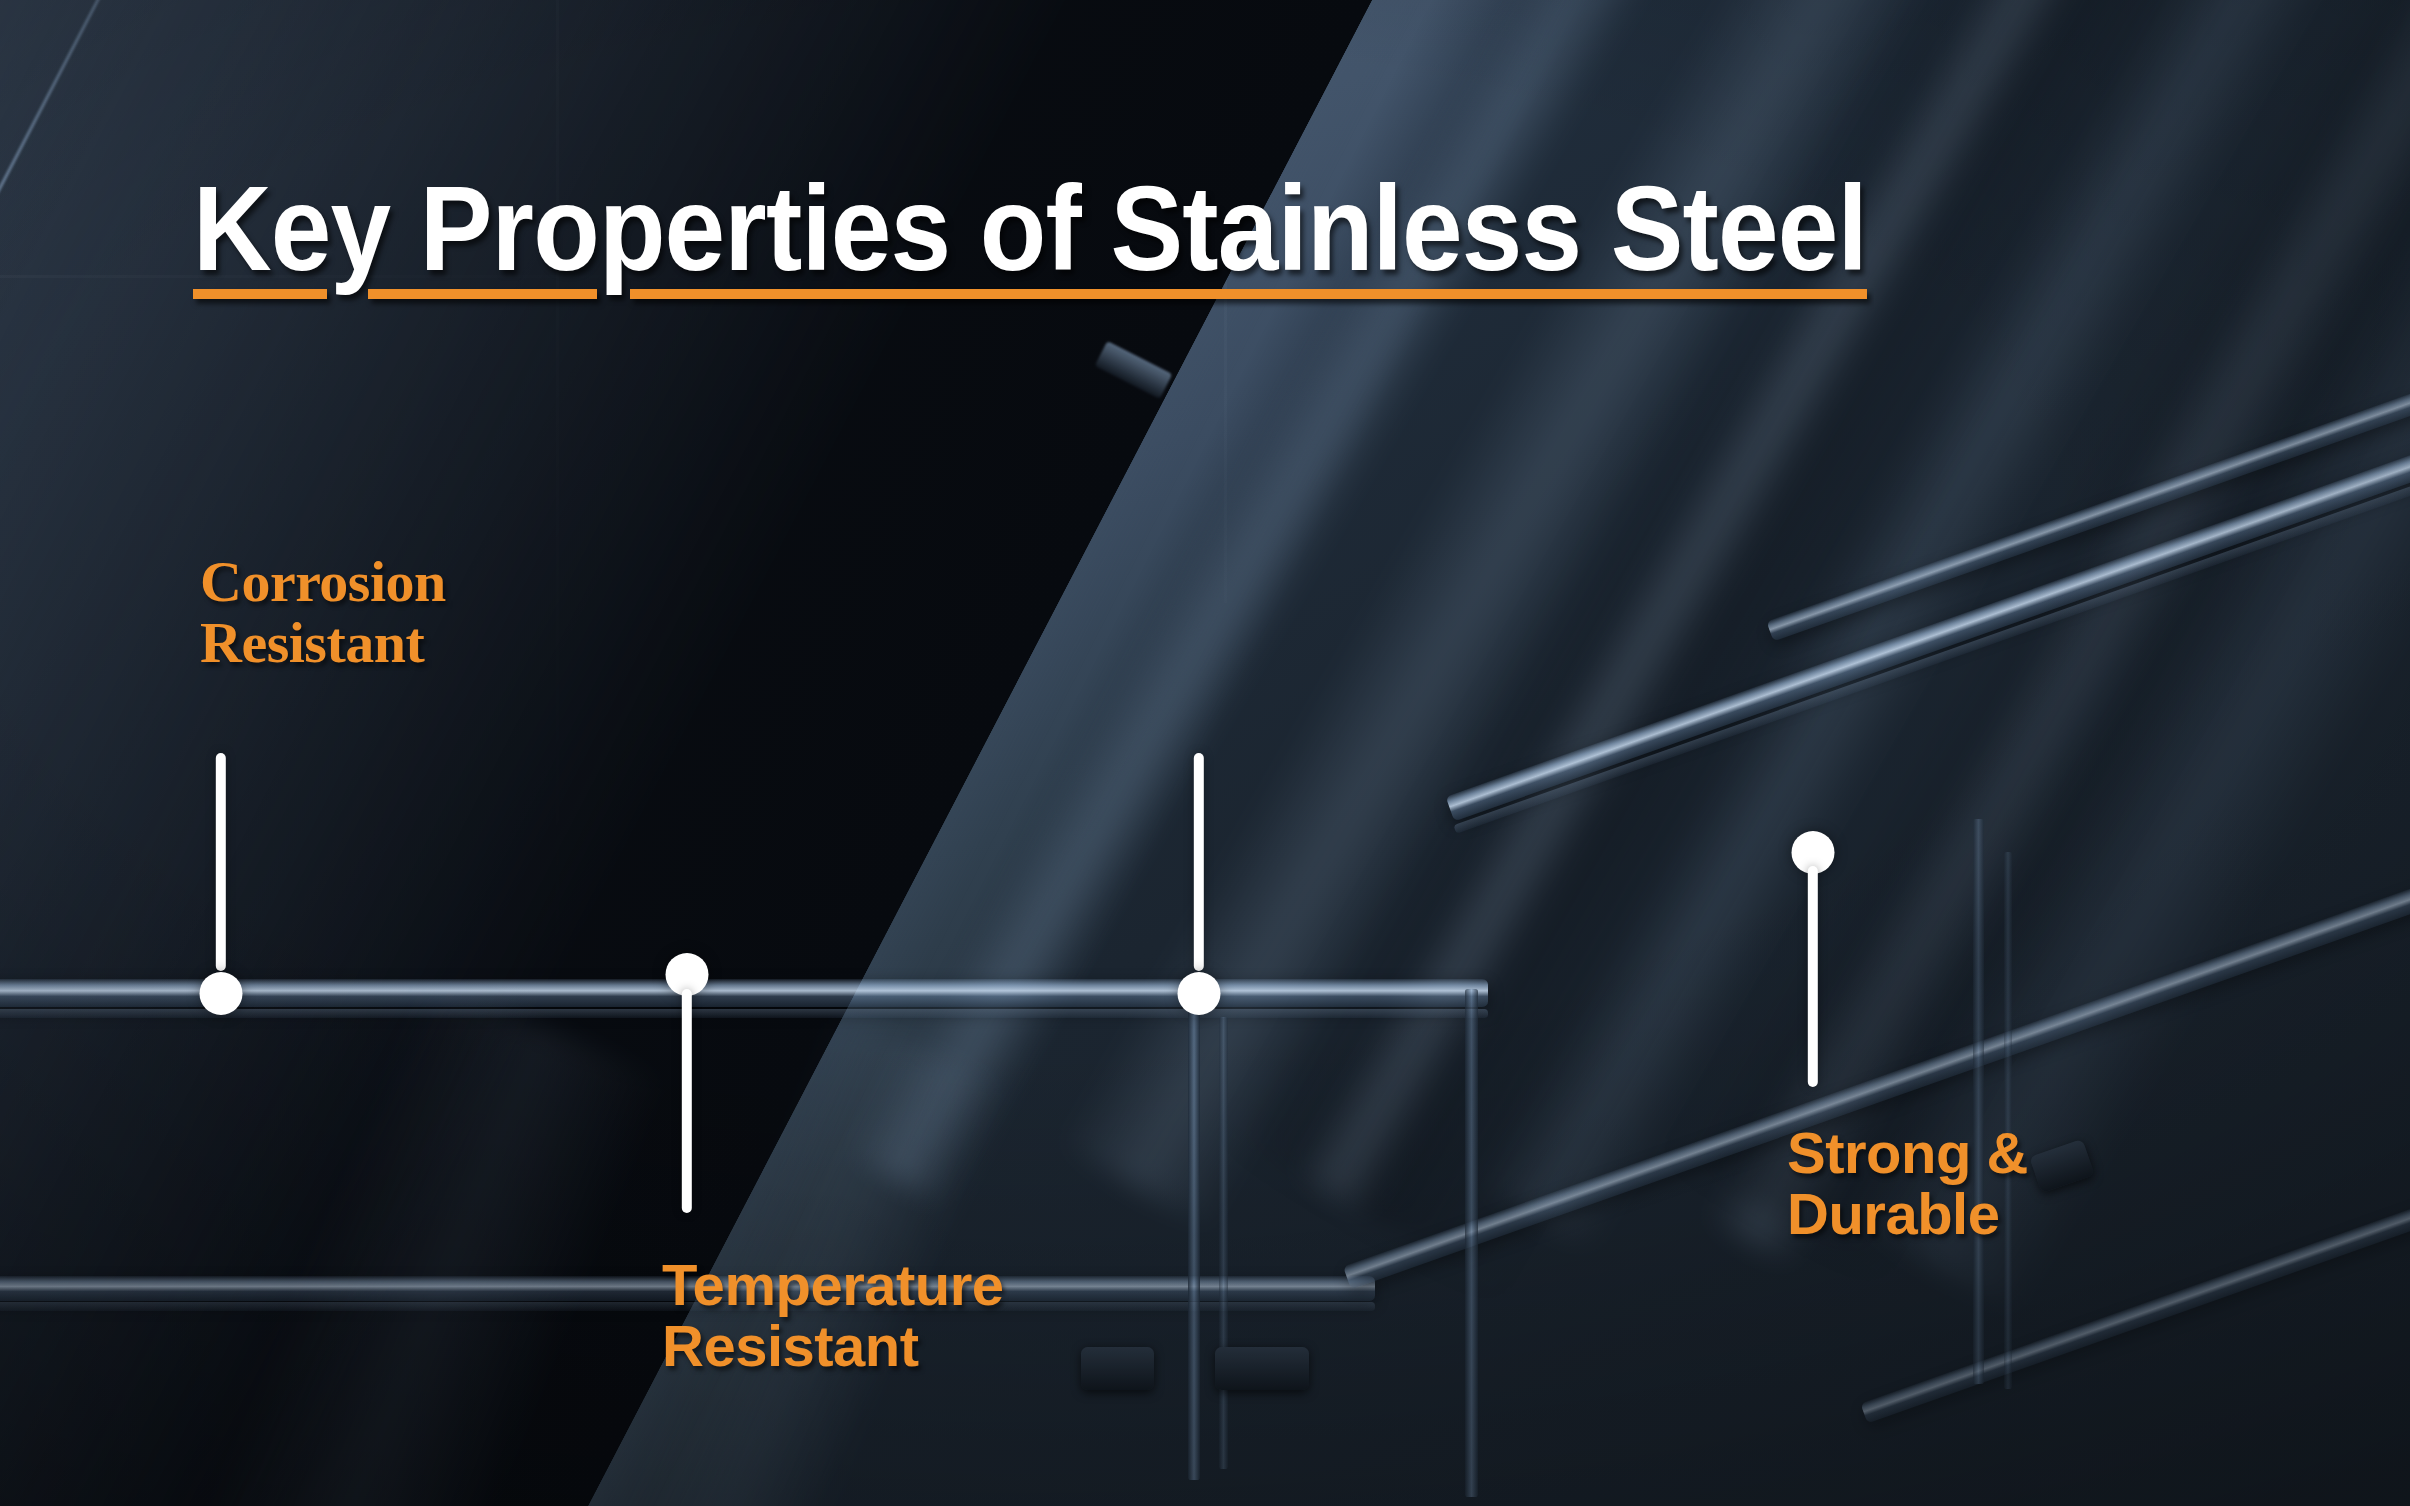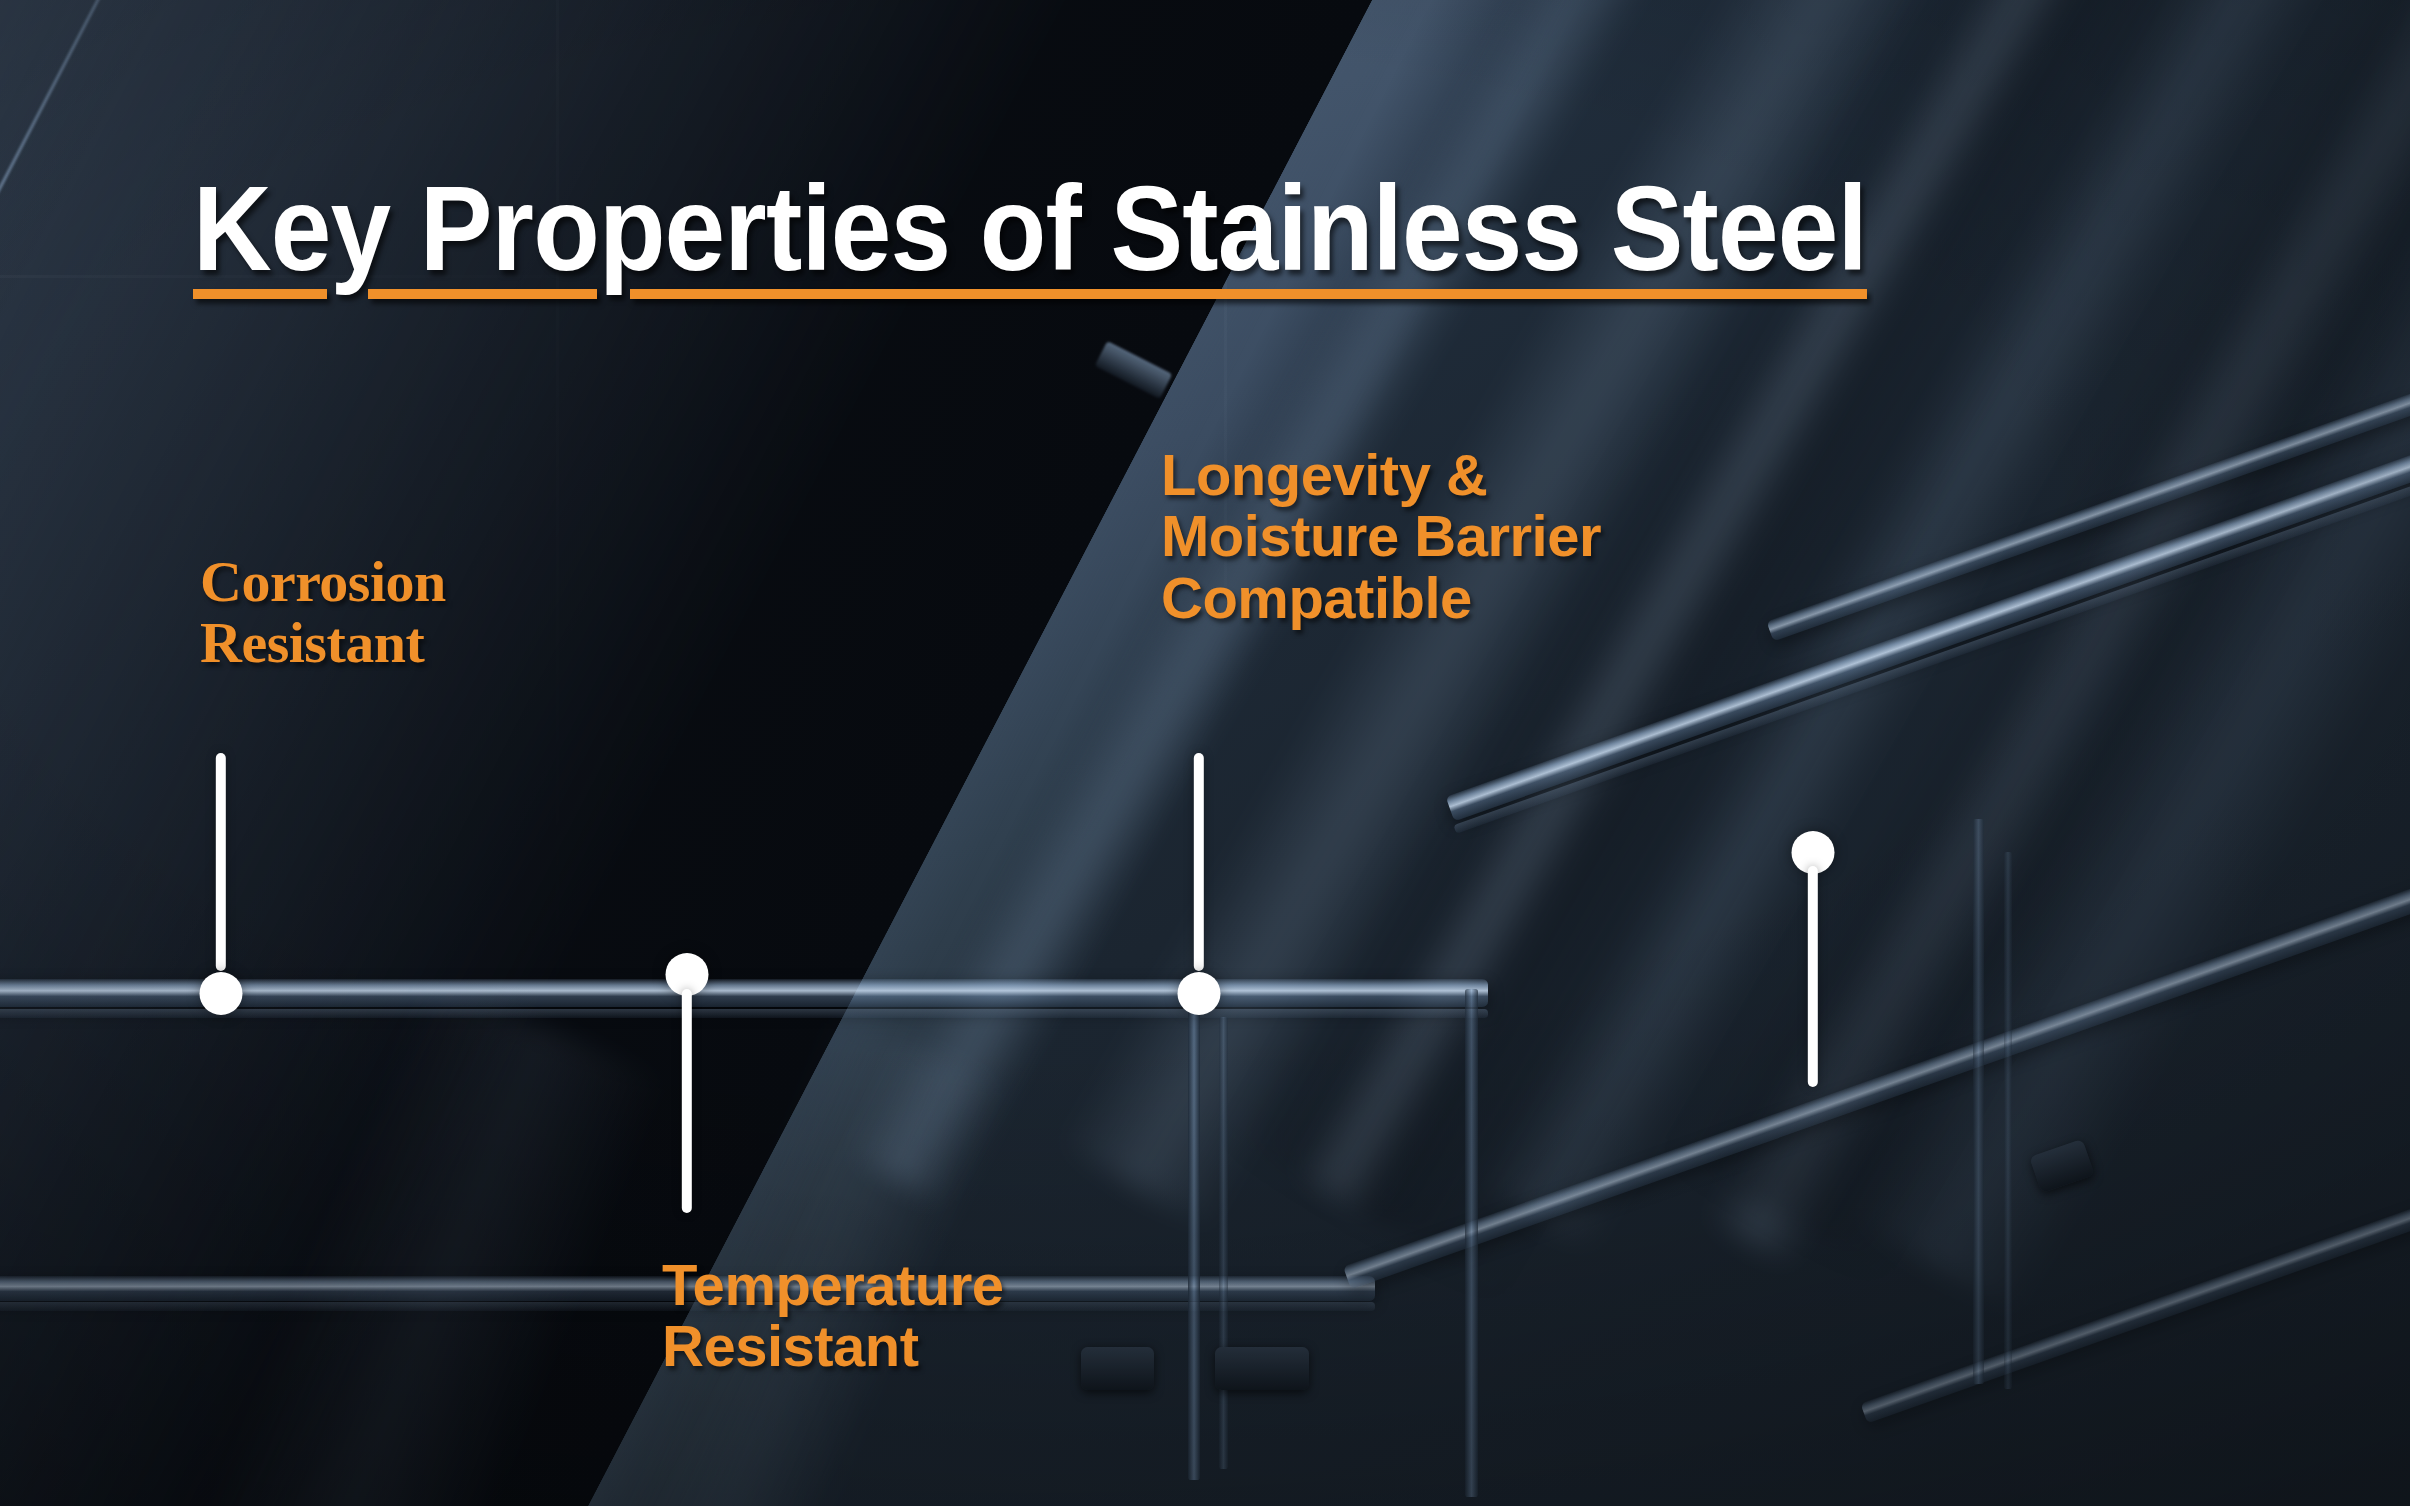--- a/index.html
+++ b/index.html
@@ -262,23 +262,22 @@
     <div class="pin-dot" style="top:953px;"></div>
     <div class="pin-stem" style="top:989px; height:224px;"></div>
   </div>
   <div class="label" style="left:662px; top:1254px;">Temperature
 Resistant</div>
 
   <div class="pin" style="left:1199px; top:0;">
     <div class="pin-stem" style="top:753px; height:218px;"></div>
     <div class="pin-dot" style="top:972px;"></div>
   </div>
-  <div class="label" style="left:1161px; top:444px;">Longevity &amp;
-Moisture Barrier
-Compatible</div>
 
   <div class="pin" style="left:1813px; top:0;">
     <div class="pin-dot" style="top:831px;"></div>
     <div class="pin-stem" style="top:866px; height:221px;"></div>
   </div>
+  <div class="label" style="left:1787px; top:1122px;">Strong &amp;
+Durable</div>
 
 </div>
 
 
 </body></html>

